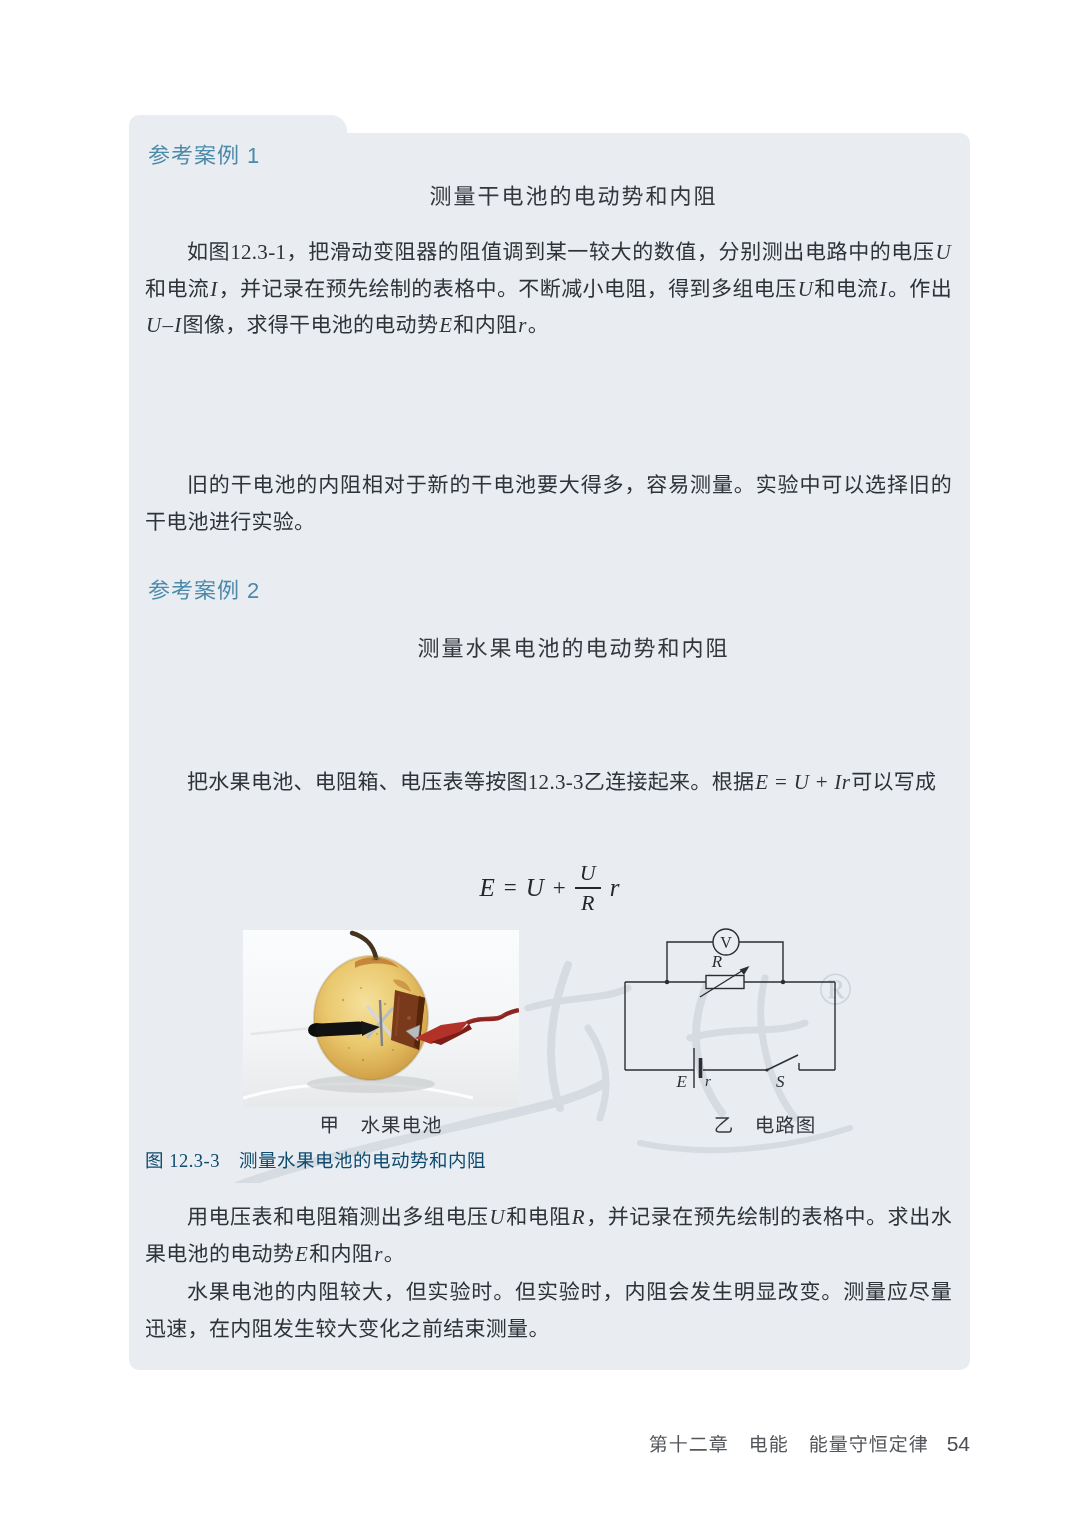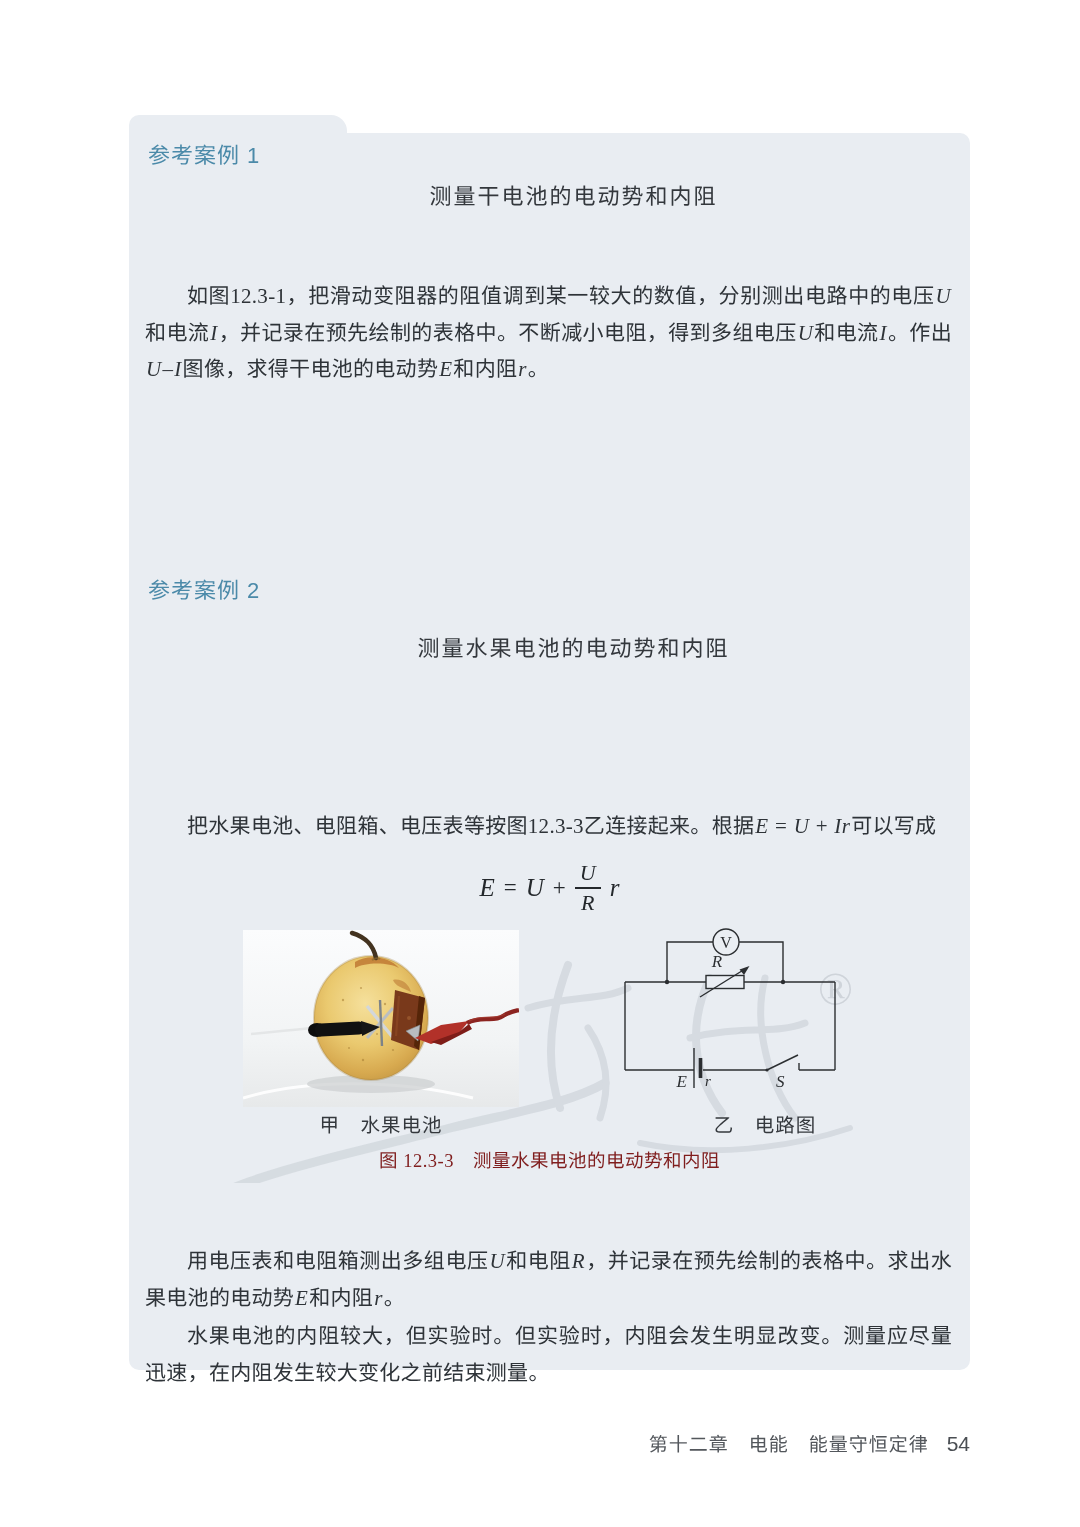--- a/index.html
+++ b/index.html
@@ -22,43 +22,43 @@
     font-size:22px; line-height:26px; color:#4b8aa9; letter-spacing:1px;
   }
   .section-title {
     position:absolute; left:0; width:100%; text-align:center;
     font-family:"Liberation Sans","DejaVu Sans",sans-serif;
     font-size:22px; line-height:30px; font-weight:500; color:#33373c; letter-spacing:2px;margin-left:24px;
   }
   .par {
     position:absolute; left:16px; width:807px;
     font-size:21px; line-height:36.7px; color:#2e3338;
-    text-align:justify; text-indent:2em; letter-spacing:0.3px;margin-top:44px;
+    text-align:justify; text-indent:2em; letter-spacing:0.3px;
   }
   .par i { font-style:italic; padding:0 1px; }
   .formula {
     position:absolute; left:0; width:100%; top:724px; height:62px;
     display:flex; align-items:center; justify-content:center; gap:9px;
     font-size:25px; color:#24282c; font-style:italic;
   }
   .formula .f-op { font-style:normal; font-size:23px; }
   .frac { display:inline-flex; flex-direction:column; align-items:center; line-height:1; font-size:22px; }
   .frac .frac-bar { width:26px; height:1.5px; background:#24282c; margin:3px 0; }
   .photo-card { position:absolute; left:114px; top:797px; width:276px; height:177px; z-index:2; }
   .circuit-box { position:absolute; left:486px; top:782px; width:300px; height:185px; z-index:2; }
   .watermark { position:absolute; left:21px; top:800px; width:770px; height:250px; z-index:1; pointer-events:none; }
   .sub-caption {
     position:absolute; top:976px; text-align:center; z-index:2;
     font-size:19.5px; color:#34383d; letter-spacing:1px;
   }
   .sub-caption.left { left:114px; width:276px; }
   .sub-caption.right { left:486px; width:300px; }
   .fig-caption {
-    position:absolute; left:0; width:100%; top:1016px; text-align:center;
-    font-size:18.5px; line-height:24px; color:#7f1d1d; letter-spacing:0.5px; z-index:2;
+    position:absolute; left:16px; width:100%; top:1016px; 
+    font-size:18.5px; line-height:24px; color:#0c4a6e; letter-spacing:0.5px; z-index:2;
   }
   .footer {
     position:absolute; top:1429px; right:110px;
     display:flex; align-items:flex-end; gap:18px;
     font-family:"Liberation Sans","DejaVu Sans",sans-serif;
   }
   .footer .chapter { font-size:19px; color:#53575c; letter-spacing:1px; }
   .footer .pagenum { font-size:21px; color:#4a4e53; }
   svg text { font-family:"Liberation Serif","DejaVu Serif",serif; }
 </style>
@@ -68,20 +68,21 @@
 <div class="page">
 
   <div class="case-tab"></div>
 
   <div class="panel">
 
     <div class="case-label" style="top:10px;">参考案例 1</div>
     <div class="section-title" style="top:49px;">测量干电池的电动势和内阻</div>
 
     <p class="par mathify" style="top:101px;">如图12.3-1，把滑动变阻器的阻值调到某一较大的数值，分别测出电路中的电压<i>U</i>和电流<i>I</i>，并记录在预先绘制的表格中。不断减小电阻，得到多组电压<i>U</i>和电流<i>I</i>。作出<i>U</i>–<i>I</i>图像，求得干电池的电动势<i>E</i>和内阻<i>r</i>。</p>
+    <p class="par mathify" style="top:334px;">旧的干电池的内阻相对于新的干电池要大得多，容易测量。实验中可以选择旧的干电池进行实验。</p>
 
     <div class="case-label" style="top:445px;">参考案例 2</div>
     <div class="section-title" style="top:501px;">测量水果电池的电动势和内阻</div>
 
     <p class="par mathify" style="top:631px;">把水果电池、电阻箱、电压表等按图12.3-3乙连接起来。根据<i>E</i> = <i>U</i> + <i>Ir</i>可以写成</p>
 
     <div class="formula">
       <span>E</span>
       <span class="f-op">=</span>
       <span>U</span>

